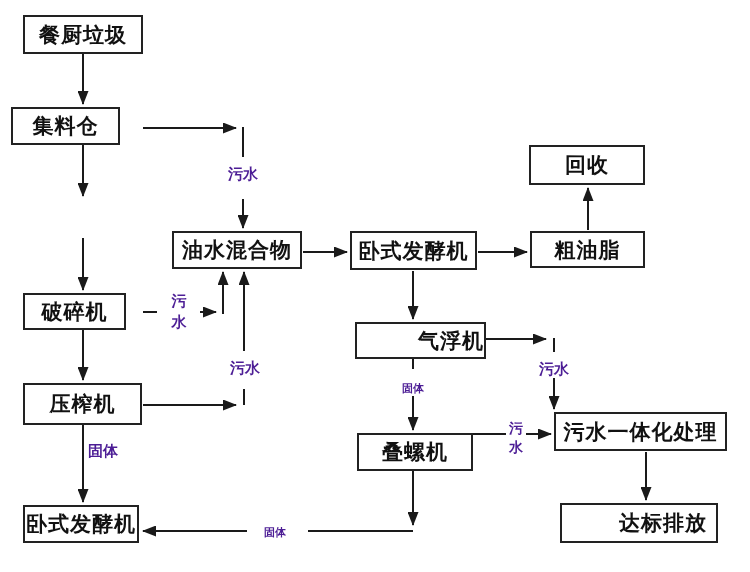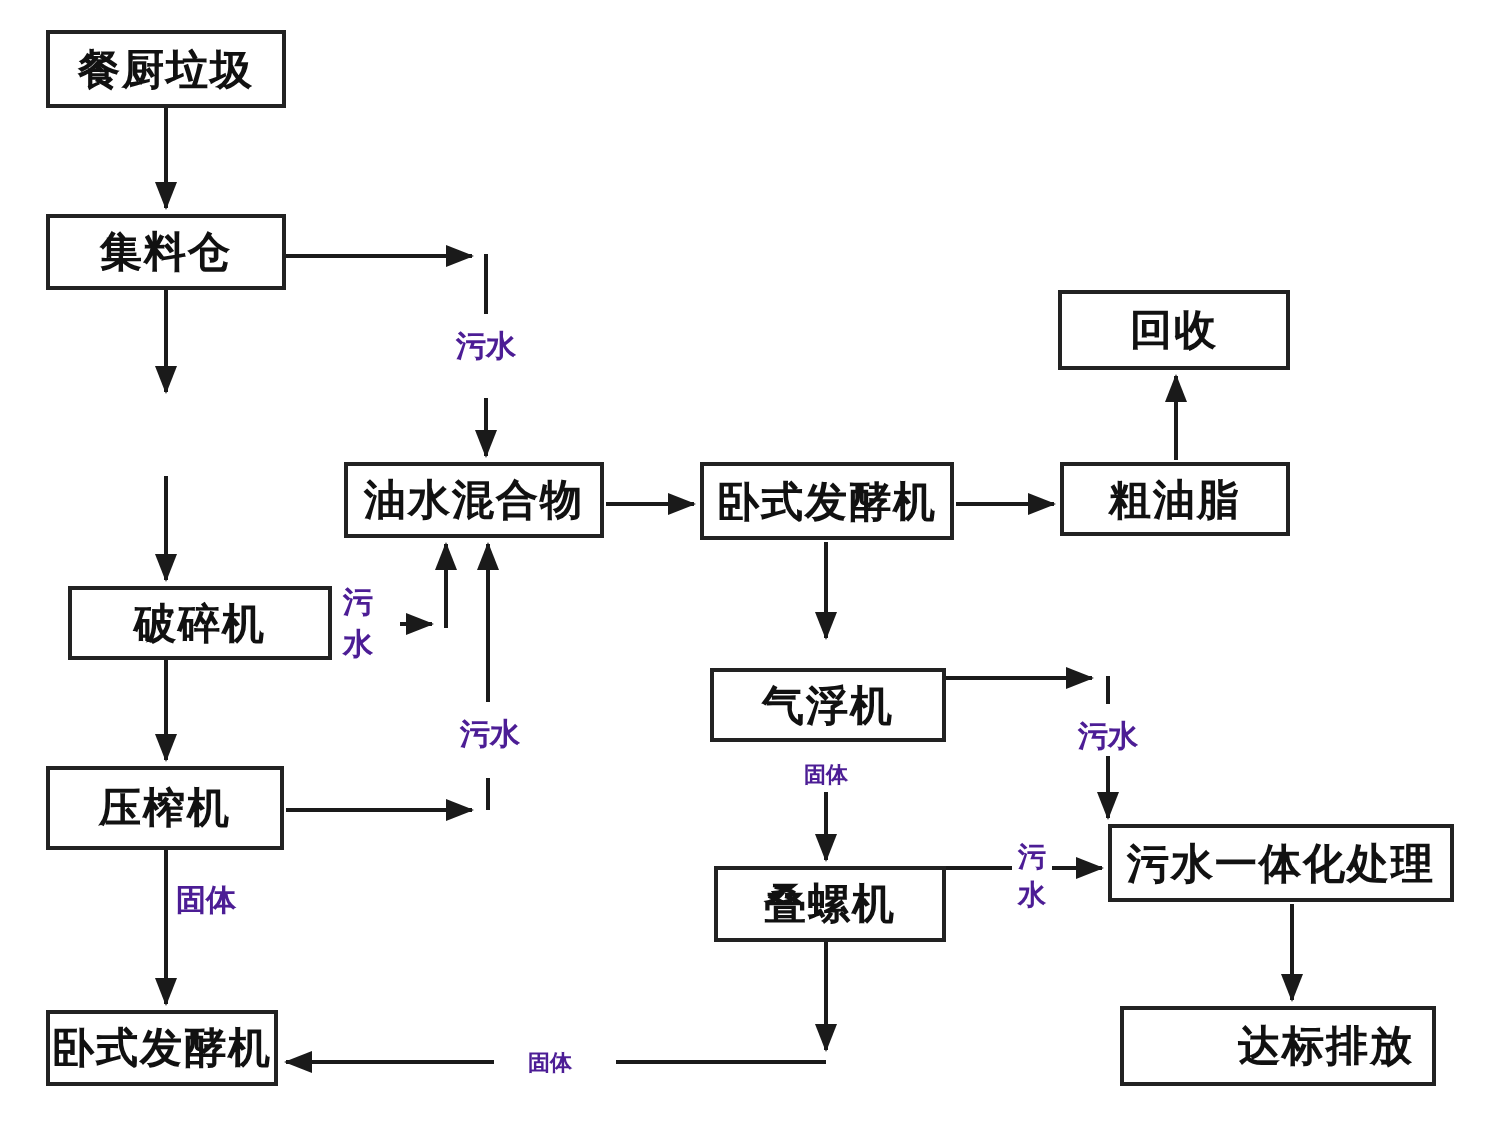--- a/index.html
+++ b/index.html
@@ -1,21 +1,21 @@
 <!DOCTYPE html>
 <html><head>
 <meta charset="utf-8">
 <style>
   html, body { margin: 0; padding: 0; background: #ffffff; }
   .canvas {
     position: relative;
     width: 750px;
     height: 572px;
     background: #ffffff;
-    font-family: Liberation Sans, sans-serif;
+    font-family: Liberation Serif, serif;
     overflow: hidden;
     border-radius: 14px;
   }
   .canvas svg { position: absolute; left: 0; top: 0; z-index: 1; }
   .node {
     position: absolute;
     box-sizing: border-box;
     border: 2px solid #222222;
     background: #ffffff;
     display: flex;
@@ -100,45 +100,45 @@
 
       <path d="M413,471 L413,525" marker-end="url(#arr)"></path>
       <path d="M413,531 L308,531"></path>
       <path d="M247,531 L143,531" marker-end="url(#arr)"></path>
     </g>
   </svg>
 
   <div class="node" style="left:23px;  top:15px;  width:120px; height:39px;">
     <span>餐厨垃圾</span>
     </div>
-  <div class="node" style="left:23px;  top:107px; width:120px; height:38px;">
+  <div class="node" style="left:11px;  top:107px; width:109px; height:38px;">
     <span>集料仓</span>
     </div>
-  <div class="node" style="left:23px;  top:293px; width:132px; height:37px;margin-left:11px;">
+  <div class="node" style="left:23px;  top:293px; width:103px; height:37px;">
     <span>破碎机</span>
     </div>
   <div class="node" style="left:23px;  top:383px; width:119px; height:42px;">
     <span>压榨机</span>
     </div>
   <div class="node" style="left:23px;  top:505px; width:116px; height:38px;">
     <span>卧式发酵机</span>
     </div>
   <div class="node" style="left:172px; top:231px; width:130px; height:38px;">
     <span>油水混合物</span>
     </div>
   <div class="node" style="left:350px; top:231px; width:127px; height:39px;">
     <span>卧式发酵机</span>
     </div>
   <div class="node" style="left:529px; top:145px; width:116px; height:40px;">
     <span>回收</span>
     </div>
   <div class="node" style="left:530px; top:231px; width:115px; height:37px;">
     <span>粗油脂</span>
     </div>
-  <div class="node" style="left:355px; top:334px; width:118px; height:37px;">
+  <div class="node" style="left:355px; top:322px; width:131px; height:37px;justify-content:flex-end;">
     <span>气浮机</span>
     </div>
   <div class="node" style="left:357px; top:433px; width:116px; height:38px;">
     <span>叠螺机</span>
     </div>
   <div class="node" style="left:554px; top:412px; width:173px; height:39px;">
     <span>污水一体化处理</span>
     </div>
   <div class="node" style="left:560px; top:503px; width:158px; height:40px;padding-left:48px;">
     <span>达标排放</span>

